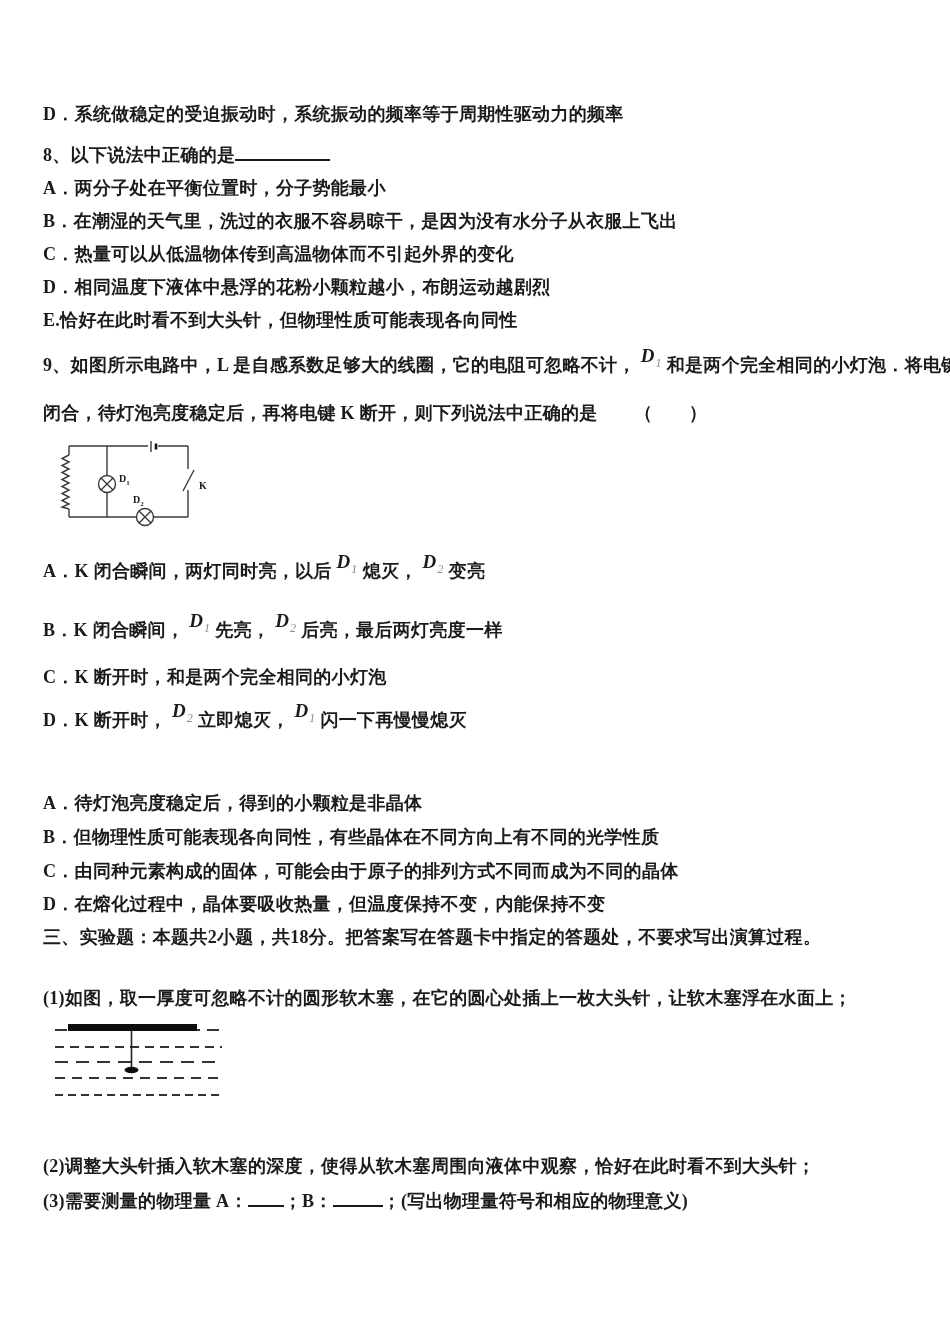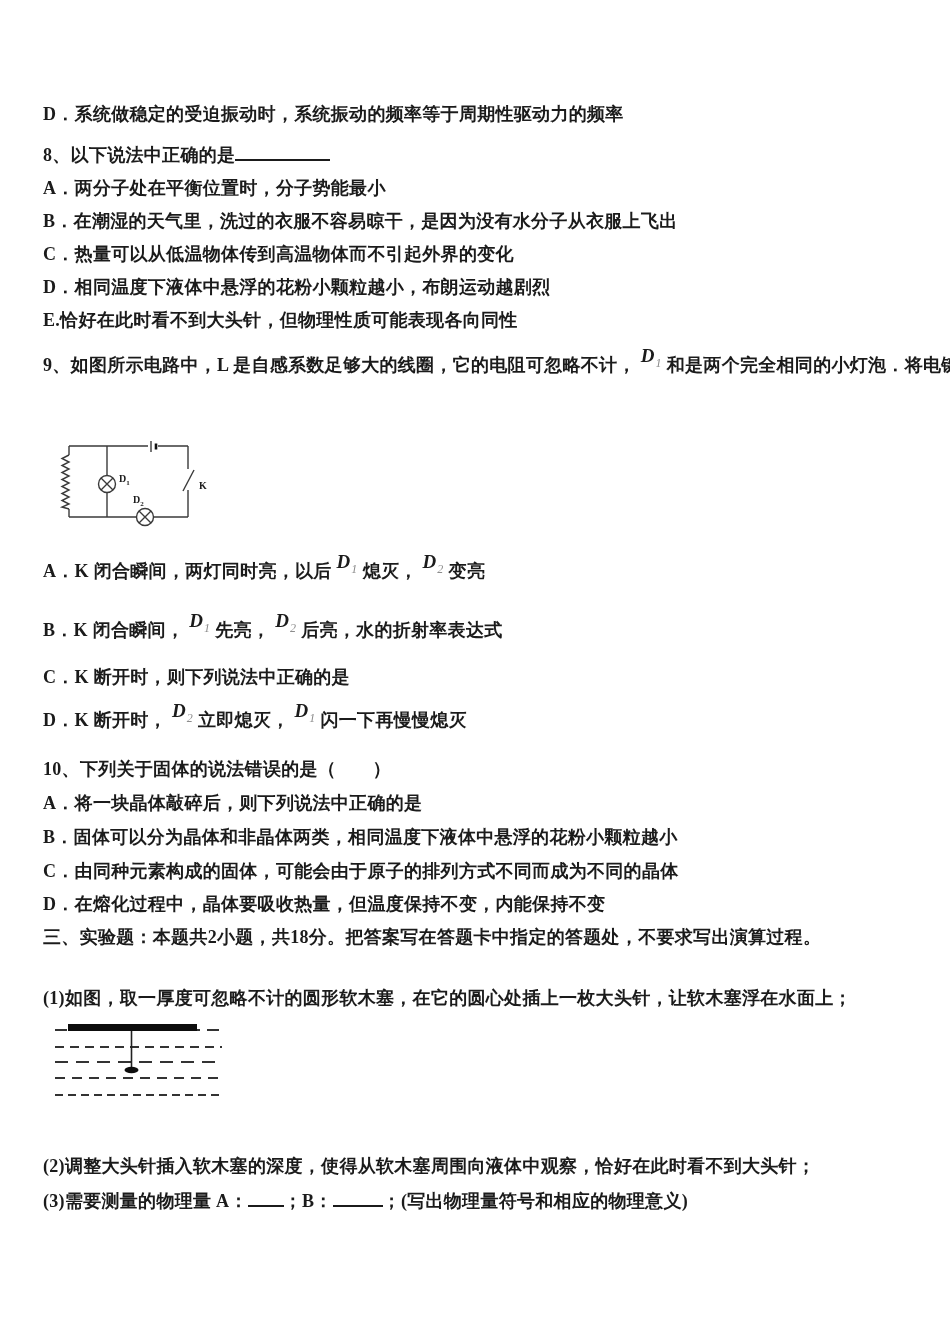--- a/index.html
+++ b/index.html
@@ -48,20 +48,21 @@
   <div class="line" style="top:102px">D．系统做稳定的受迫振动时，系统振动的频率等于周期性驱动力的频率</div>
 
   <div class="line" style="top:143px"><span>8、以下说法中正确的是</span><span class="blank" style="width: 95px;"></span></div>
   <div class="line" style="top:209px">B．在潮湿的天气里，洗过的衣服不容易晾干，是因为没有水分子从衣服上飞出</div>
   <div class="line" style="top:176px">A．两分子处在平衡位置时，分子势能最小</div>
   <div class="line" style="top:242px">C．热量可以从低温物体传到高温物体而不引起外界的变化</div>
   <div class="line" style="top:275px">D．相同温度下液体中悬浮的花粉小颗粒越小，布朗运动越剧烈</div>
   <div class="line" style="top:308px">E.恰好在此时看不到大头针，但物理性质可能表现各向同性</div>
 
   <div class="line" style="top:353px"><span>9、如图所示电路中，L 是自感系数足够大的线圈，它的电阻可忽略不计，</span><span class="formula raised"><em>D</em><sub>1</sub></span><span>和是两个完全相同的小灯泡．将电键 K</span></div>
+  <div class="line" style="top:401px">闭合，待灯泡亮度稳定后，再将电键 K 断开，则下列说法中正确的是　　（　　）</div>
 
   <div class="figure" style="top:441px; left:57px">
     <svg width="175" height="88" viewBox="0 0 175 88">
 
       <path class="wire" d="M12,5 H91 M101,5 H131"></path>
 
       <g>
         <line class="wire" x1="94" y1="0" x2="94" y2="11"></line>
         <line class="thick" x1="99" y1="2.5" x2="99" y2="8.5"></line>
       </g>
@@ -83,27 +84,26 @@
       <line class="wire" x1="12" y1="76" x2="131" y2="76"></line>
       <g>
         <circle class="lamp" cx="88" cy="76" r="8.5"></circle>
         <path class="wire" d="M82,70 L94,82 M94,70 L82,82"></path>
       </g>
       <text class="label" x="76" y="62"><tspan>D</tspan><tspan class="sublabel" dy="2.5">2</tspan></text>
     </svg>
   </div>
 
   <div class="line" style="top:559px"><span>A．K 闭合瞬间，两灯同时亮，以后</span><span class="formula raised"><em>D</em><sub>1</sub></span><span>熄灭，</span><span class="formula raised"><em>D</em><sub>2</sub></span><span>变亮</span></div>
-  <div class="line" style="top:618px"><span>B．K 闭合瞬间，</span><span class="formula raised"><em>D</em><sub>1</sub></span><span>先亮，</span><span class="formula raised"><em>D</em><sub>2</sub></span><span>后亮，水的折射率表达式</span></div>
-  <div class="line" style="top:665px">C．K 断开时，则下列说法中正确的是</div>
+  <div class="line" style="top:618px"><span>B．K 闭合瞬间，</span><span class="formula raised"><em>D</em><sub>1</sub></span><span>先亮，</span><span class="formula raised"><em>D</em><sub>2</sub></span><span>后亮，最后两灯亮度一样</span></div>
+  <div class="line" style="top:665px">C．K 断开时，和是两个完全相同的小灯泡</div>
   <div class="line" style="top:708px"><span>D．K 断开时，</span><span class="formula raised"><em>D</em><sub>2</sub></span><span>立即熄灭，</span><span class="formula raised"><em>D</em><sub>1</sub></span><span>闪一下再慢慢熄灭</span></div>
 
-  <div class="line" style="top:757px">10、下列关于固体的说法错误的是（　　）</div>
-  <div class="line" style="top:791px">A．将一块晶体敲碎后，则下列说法中正确的是</div>
-  <div class="line" style="top:825px">B．固体可以分为晶体和非晶体两类，相同温度下液体中悬浮的花粉小颗粒越小</div>
+  <div class="line" style="top:791px">A．待灯泡亮度稳定后，得到的小颗粒是非晶体</div>
+  <div class="line" style="top:825px">B．但物理性质可能表现各向同性，有些晶体在不同方向上有不同的光学性质</div>
   <div class="line" style="top:859px">C．由同种元素构成的固体，可能会由于原子的排列方式不同而成为不同的晶体</div>
   <div class="line" style="top:892px">D．在熔化过程中，晶体要吸收热量，但温度保持不变，内能保持不变</div>
 
   <div class="line" style="top:925px">三、实验题：本题共2小题，共18分。把答案写在答题卡中指定的答题处，不要求写出演算过程。</div>
   <div class="line" style="top:986px">(1)如图，取一厚度可忽略不计的圆形软木塞，在它的圆心处插上一枚大头针，让软木塞浮在水面上；</div>
 
   <div class="figure" style="top:1020px; left:45px">
     <svg width="185" height="80" viewBox="0 0 185 80">
       <g>
         <line class="dash" x1="10" y1="10" x2="177" y2="10" stroke-dasharray="12 7"></line>

